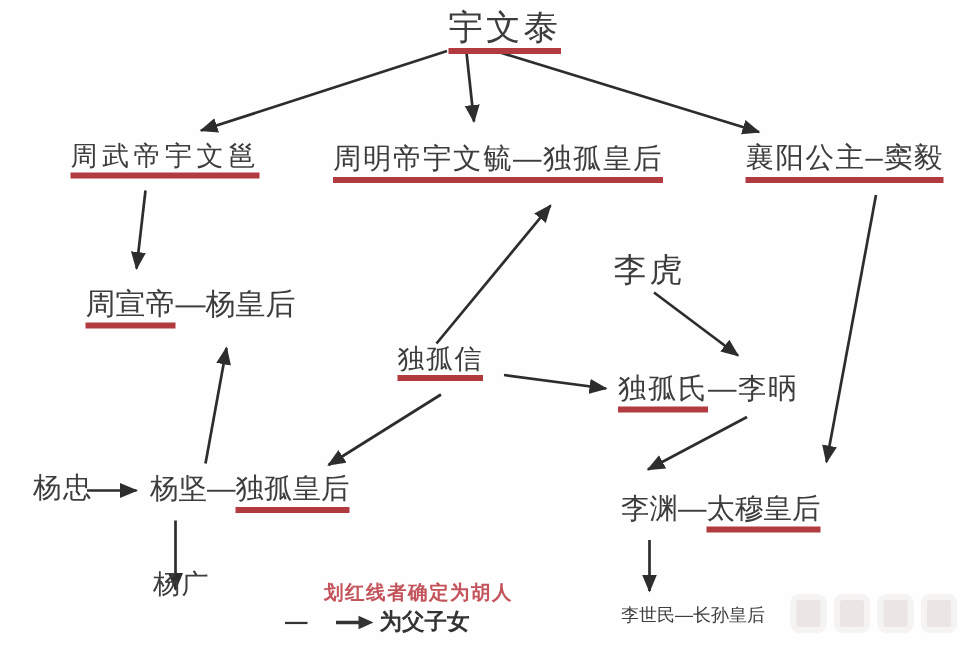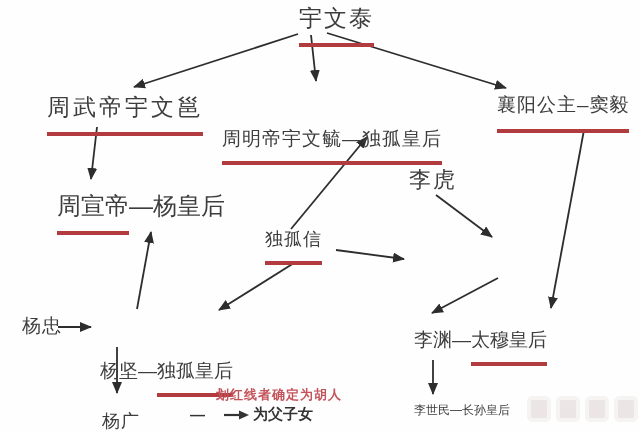--- a/index.html
+++ b/index.html
@@ -14,33 +14,33 @@
     font-family:"Liberation Sans","DejaVu Sans",sans-serif;
     color:var(--txt);
   }
   .canvas{position:relative;width:640px;height:432px;}
   svg.edges{position:absolute;left:0;top:0;pointer-events:none;}
   svg.edges line{stroke:var(--line);stroke-width:1.8;}
   .node{
     position:absolute;white-space:nowrap;line-height:1.05;
     font-weight:500;color:var(--txt);
   }
-  .node .hu{border-bottom:4px solid var(--ul);padding-bottom:12px;}
+  .node .hu{border-bottom:4px solid var(--ul);padding-bottom:1px;}
   #n-yuwentai{left:299px;top:6px;font-size:23px;letter-spacing:2px;}
-  #n-zhouwudi{left:47px;top:95px;font-size:23px;letter-spacing:3px;}
-  #n-zhoumingdi{left:222px;top:97px;font-size:19px;letter-spacing:1px;margin-top:32px;}
+  #n-zhouwudi{left:47px;top:95px;font-size:18px;letter-spacing:3px;}
+  #n-zhoumingdi{left:222px;top:97px;font-size:19px;letter-spacing:1px;}
   #n-xiangyang{left:497px;top:97px;font-size:19px;letter-spacing:1px;font-family:Liberation Mono, monospace;}
-  #n-zhouxuandi{left:57px;top:193px;font-size:24px;}
+  #n-zhouxuandi{left:57px;top:193px;font-size:20px;}
   #n-lihu{left:409px;top:168px;font-size:22px;letter-spacing:2px;text-align:center;}
   #n-dugxin{left:265px;top:230px;font-size:18px;letter-spacing:1px;}
   #n-dugushi{left:412px;top:250px;font-size:19px;letter-spacing:1px;}
   #n-yangzhong{left:22px;top:316px;font-size:19px;letter-spacing:1px;}
-  #n-yangjian{left:100px;top:317px;font-size:19px;margin-top:44px;}
+  #n-yangjian{left:100px;top:317px;font-size:19px;}
   #n-liyuan{left:414px;top:330px;font-size:19px;}
-  #n-yangguang{left:102px;top:412px;font-size:18px;letter-spacing:1px;}
+  #n-yangguang{left:102px;top:380px;font-size:18px;letter-spacing:1px;}
   #n-lishimin{left:414px;top:404px;font-size:12px;}
   .legend-note{
     position:absolute;left:216px;top:386px;font-size:13px;letter-spacing:1px;
     color:var(--note);font-weight:600;white-space:nowrap;text-align:right;
   }
   .legend-row{
     position:absolute;left:190px;top:405px;display:flex;gap:18px;
     font-size:15px;font-weight:700;color:#333;white-space:nowrap;align-items:center;
   }
   .legend-item{display:flex;align-items:center;gap:3px;}
@@ -96,20 +96,23 @@
   </div>
   <div class="node" id="n-zhouxuandi">
     <span class="hu">周宣帝</span><span>—杨皇后</span>
   </div>
   <div class="node" id="n-lihu">
     <span>李虎</span>
   </div>
   <div class="node" id="n-dugxin">
     <span class="hu">独孤信</span>
   </div>
+  <div class="node" id="n-dugushi">
+    <span class="hu">独孤氏</span><span>—李昞</span>
+  </div>
   <div class="node" id="n-yangzhong">
     <span>杨忠</span>
   </div>
   <div class="node" id="n-yangjian">
     <span>杨坚—</span><span class="hu">独孤皇后</span>
   </div>
   <div class="node" id="n-liyuan">
     <span>李渊—</span><span class="hu">太穆皇后</span>
   </div>
   <div class="node" id="n-yangguang">

